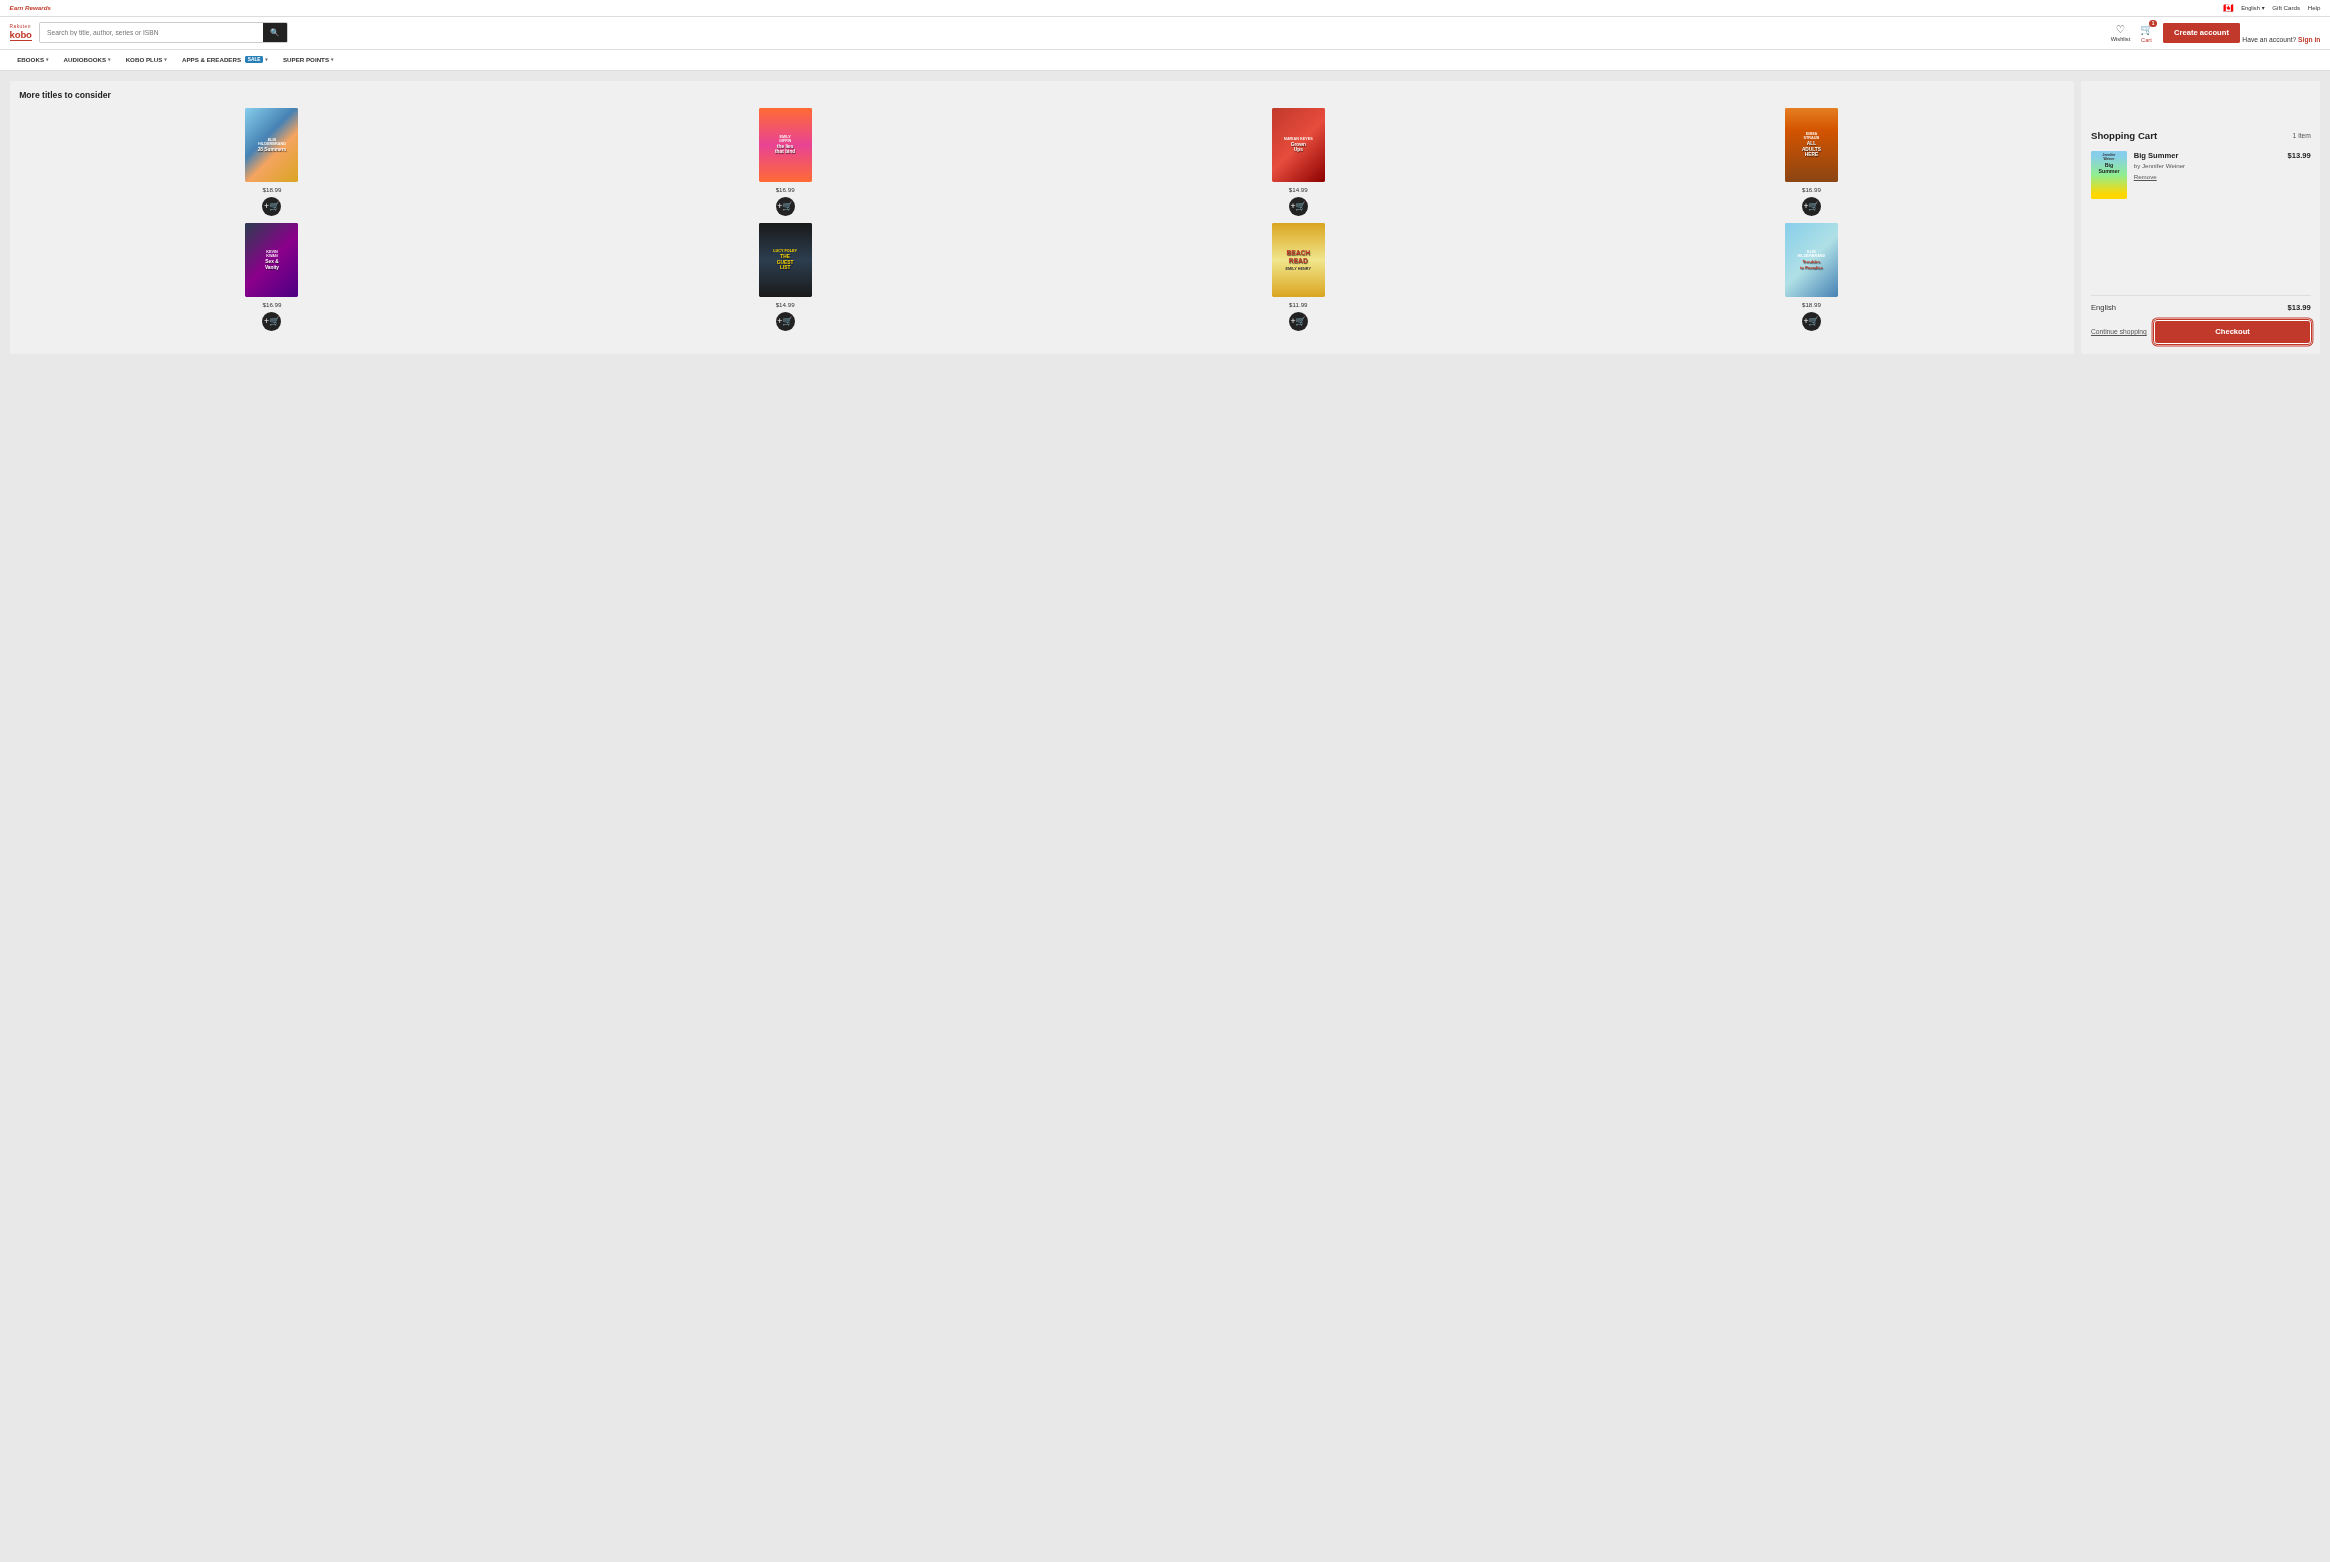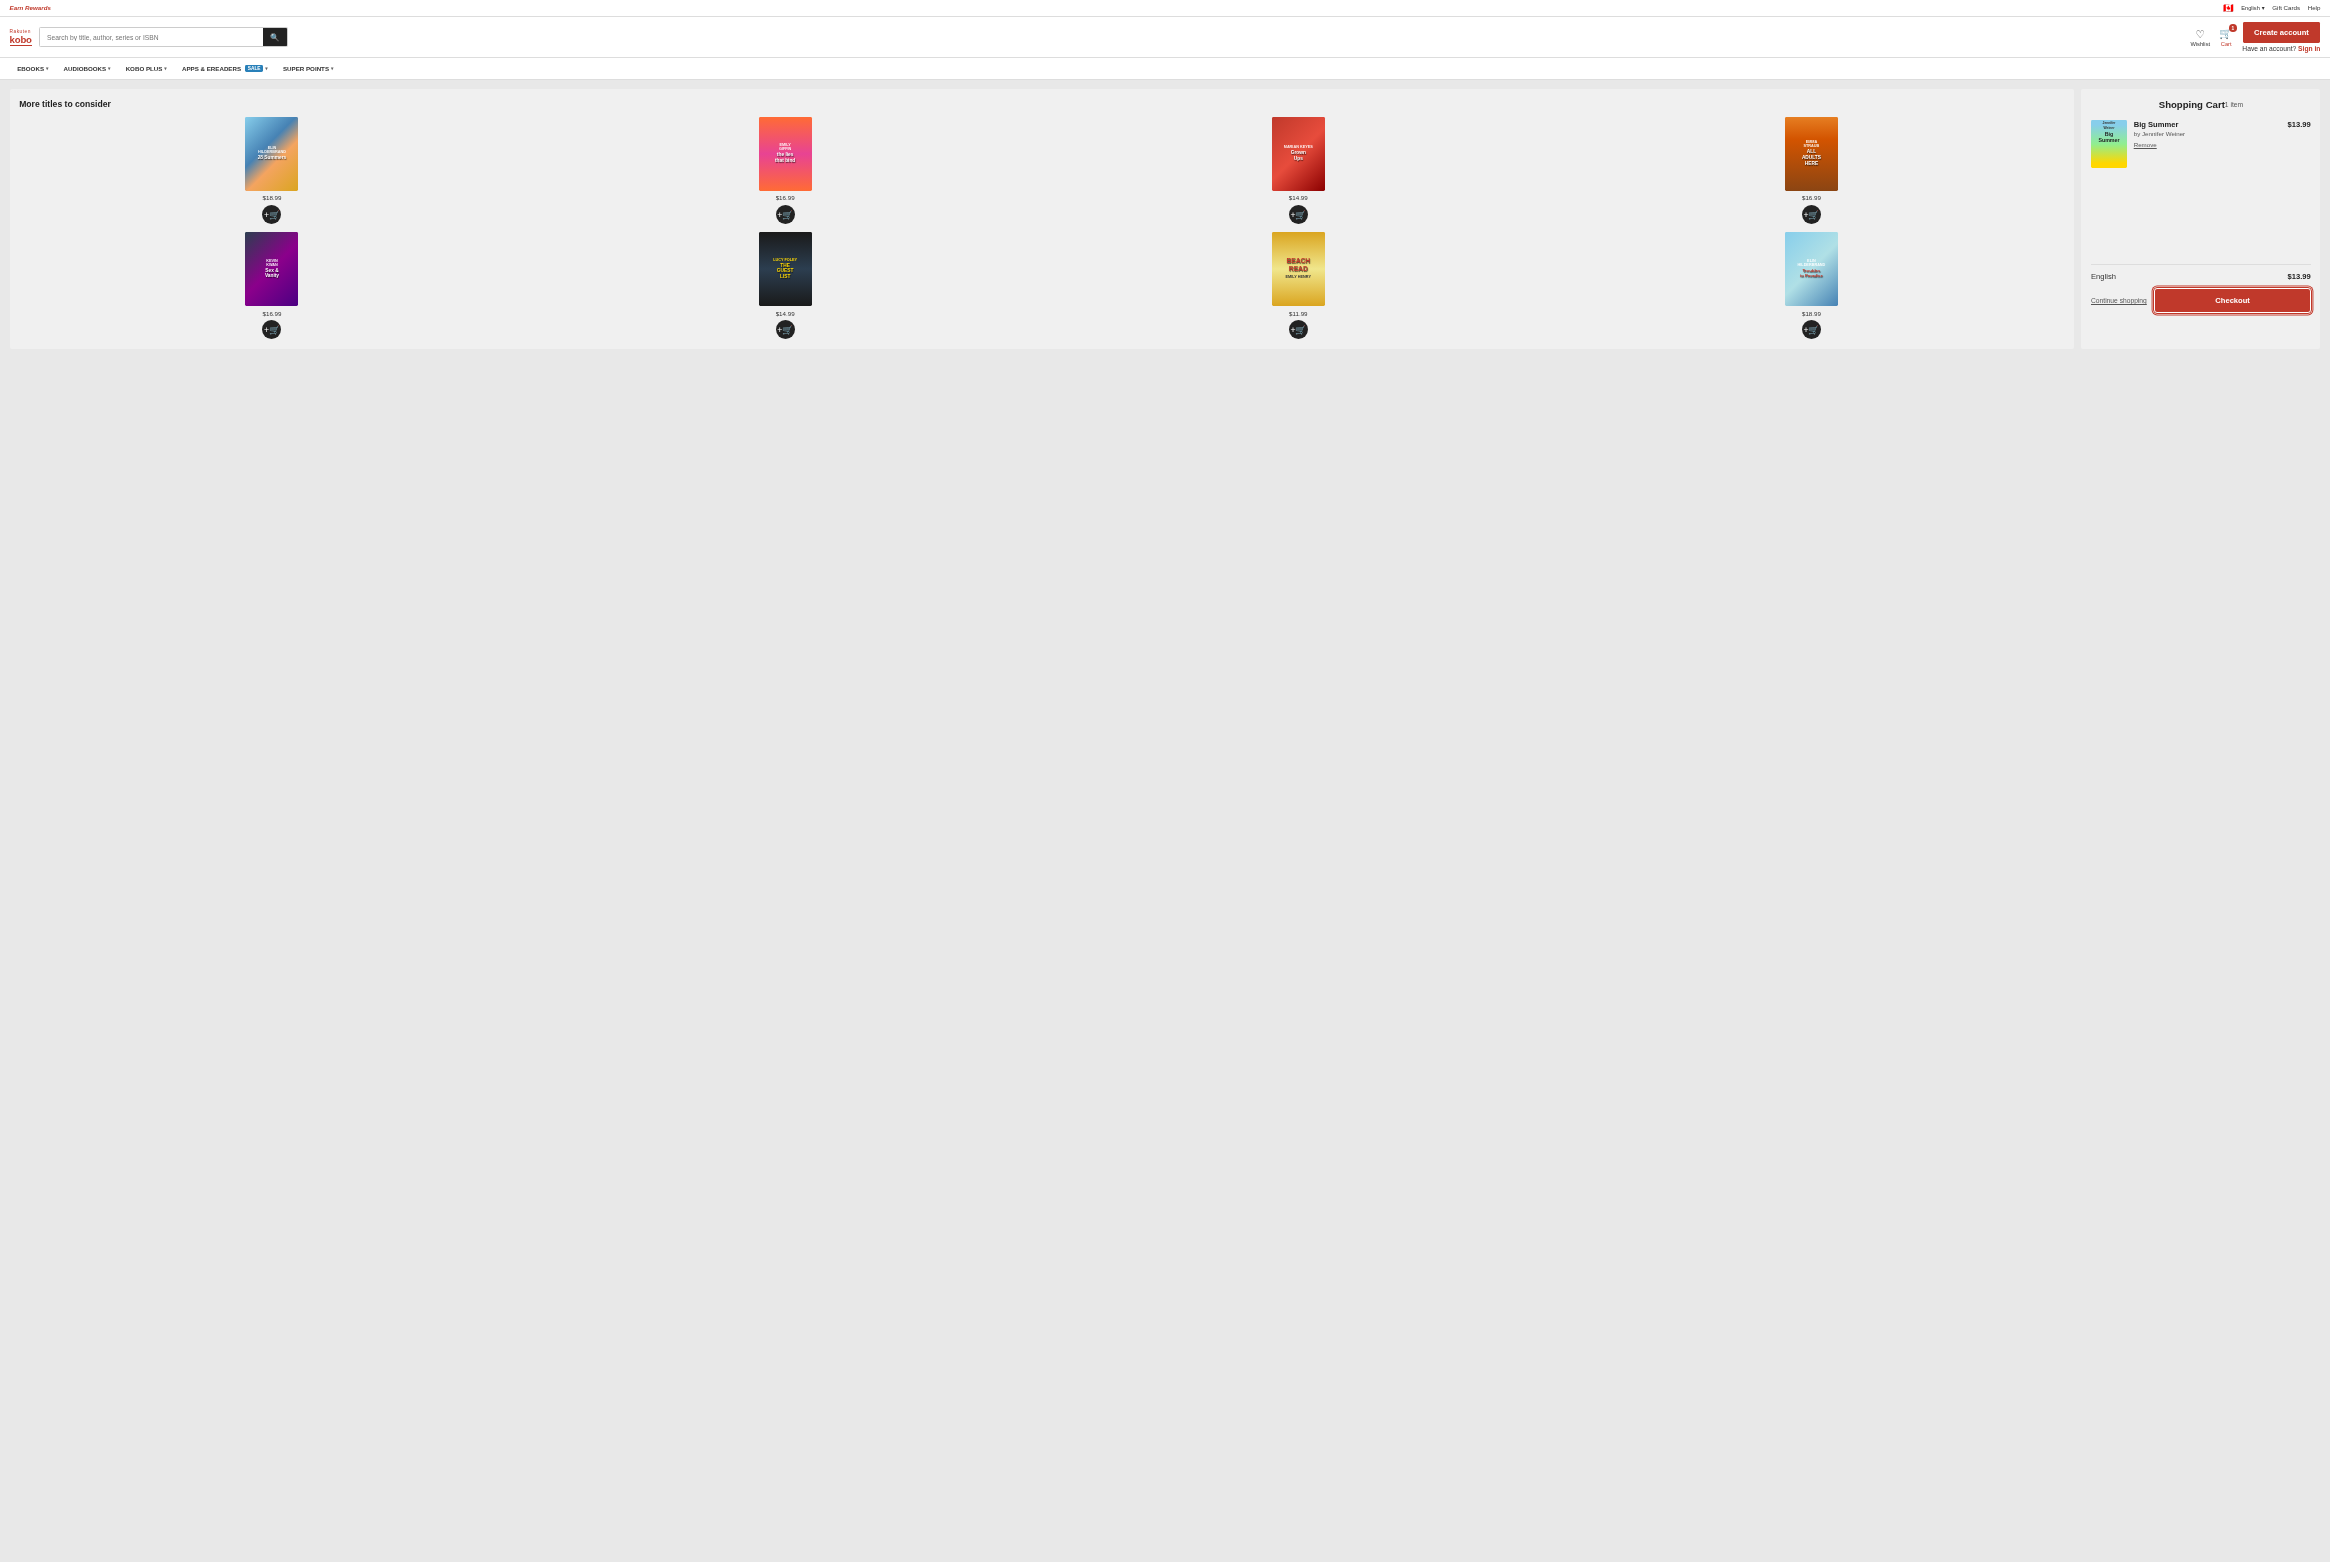--- a/index.html
+++ b/index.html
@@ -123,21 +123,20 @@
       white-space: nowrap;
     }
     .signin-link {
       color: #c0392b;
       font-weight: bold;
       cursor: pointer;
       text-decoration: none;
     }
     .account-area {
       display: flex;
-      flex-direction: column;
       align-items: flex-end;
       gap: 1.9px;
     }
 
     
     .nav-bar {
       background: #fff;
       border-bottom: 1px solid #ddd;
       padding: 0 9.6px;
       display: flex;
@@ -228,23 +227,24 @@
 
     
     .right-panel {
       width: 239px;
       background: #f0f0f0;
       padding: 9.6px;
       border-radius: 1.9px;
     }
     .cart-header {
       display: flex;
-      justify-content: center;
+      justify-content: space-between;
       align-items: center;
       margin-bottom: 9.6px;
+      margin-top: 40px;
     }
     .cart-title {
       font-size: 9.6px;
       font-weight: bold;
       color: #222;
     }
     .cart-count {
       font-size: 6.7px;
       color: #555;
     }

